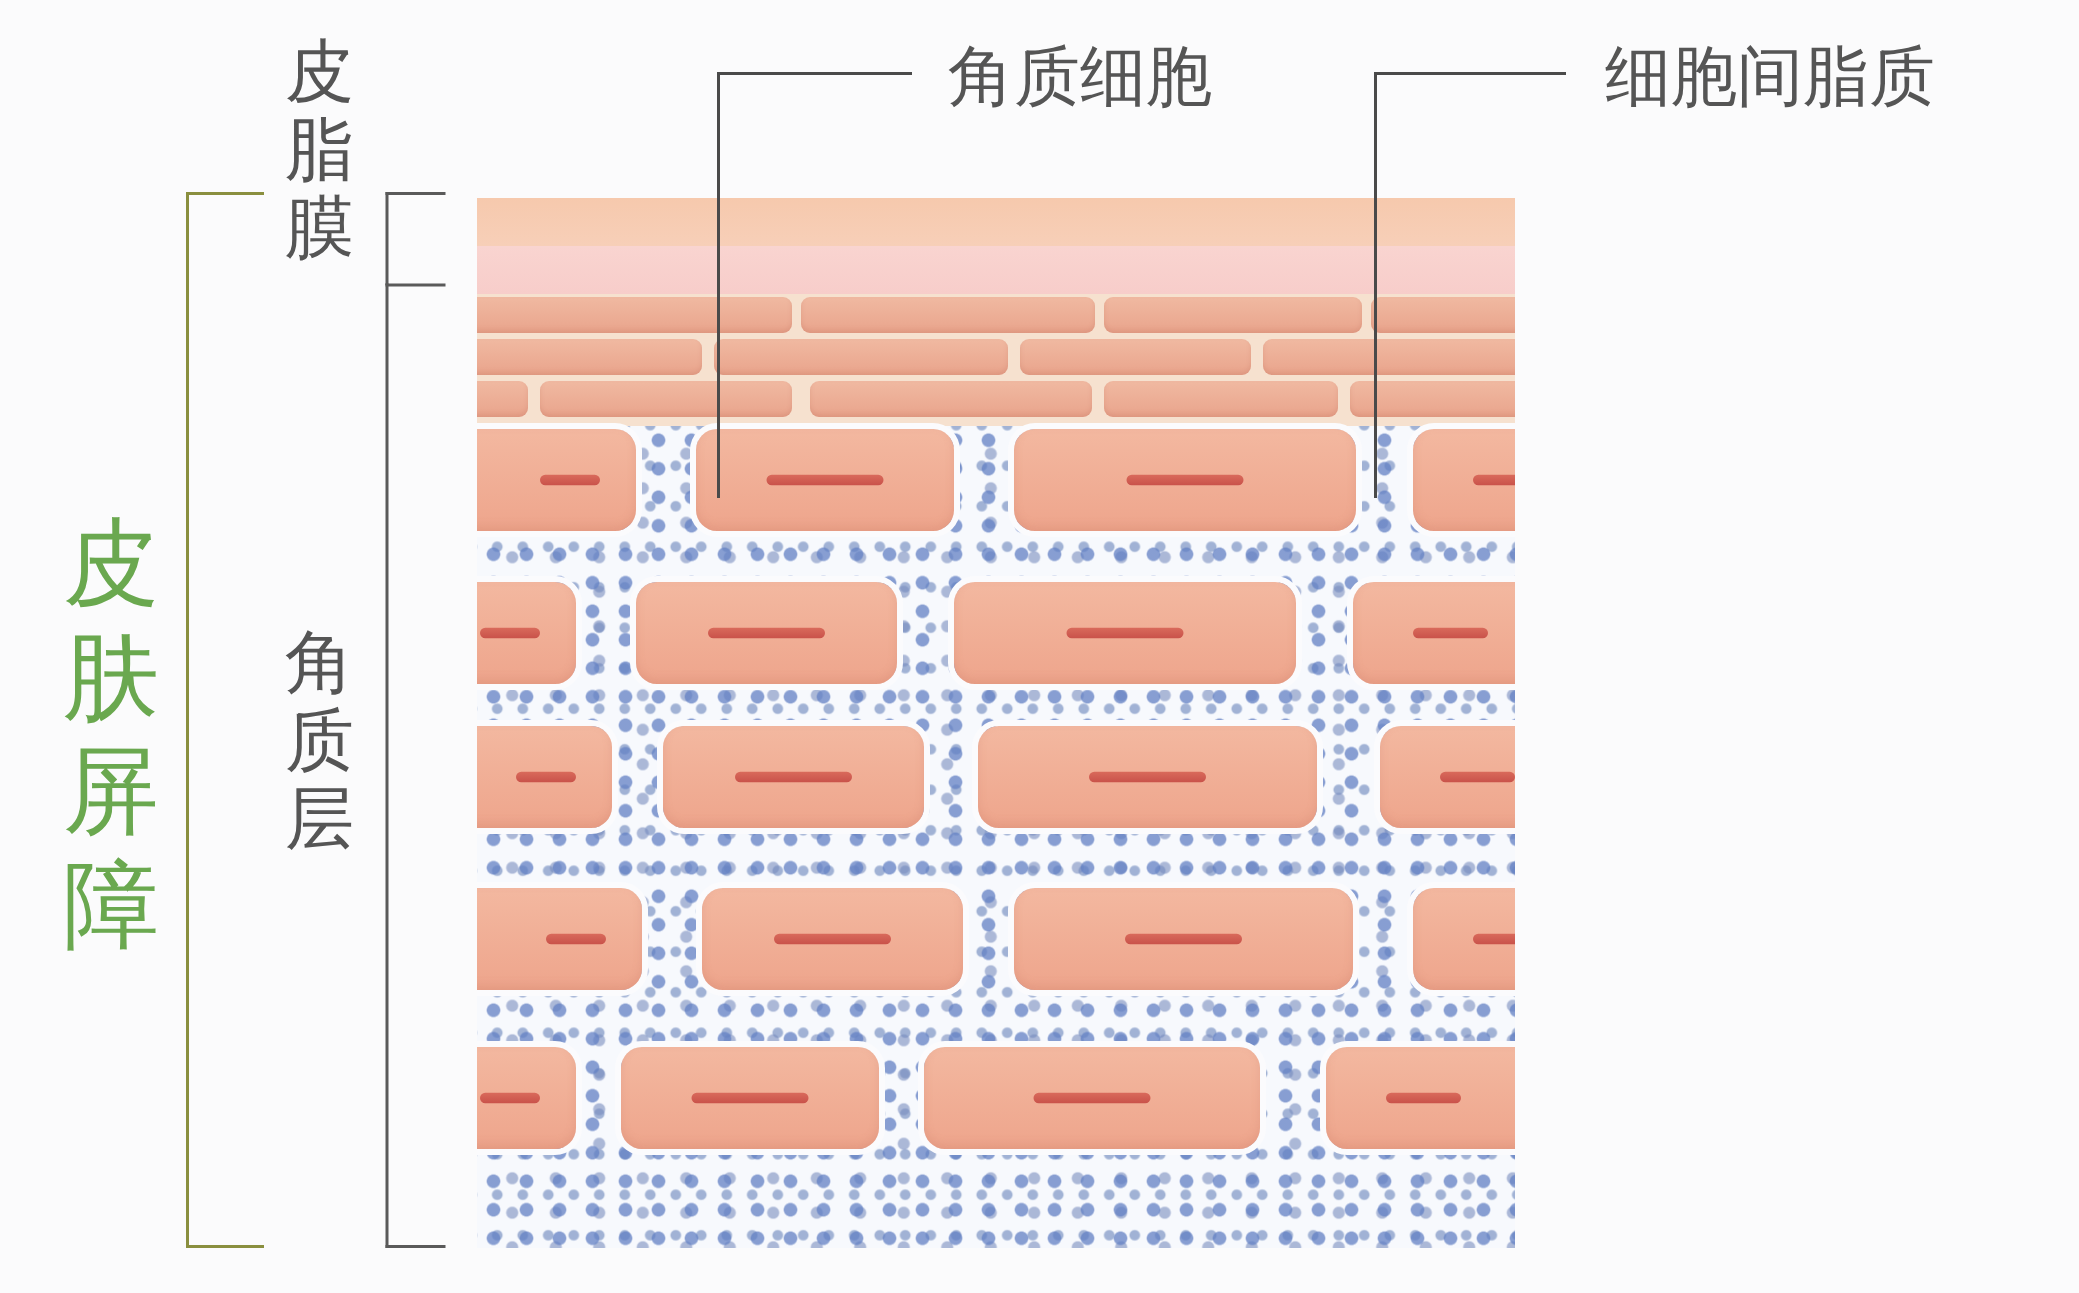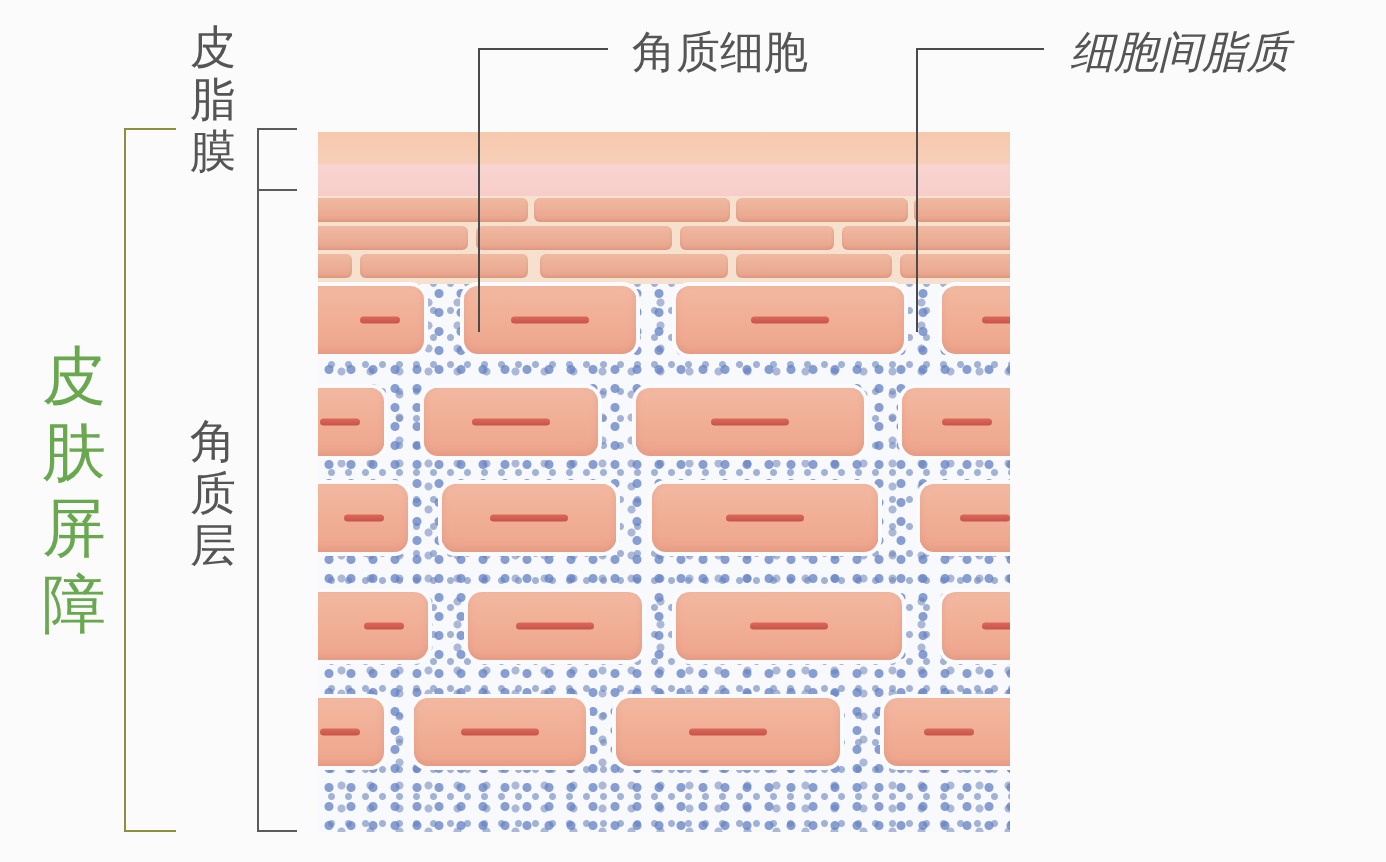--- a/index.html
+++ b/index.html
@@ -181,13 +181,13 @@
       </div>
   </div>
 </div>
 
 <div class="line dark" style="left:478px; top:48px; width:130px; height:2px;"></div>
 <div class="line dark" style="left:478px; top:48px; width:2px; height:284px;"></div>
 <div class="htext" style="left:632px; top:30px;">角质细胞</div>
 
 <div class="line dark" style="left:916px; top:48px; width:128px; height:2px;"></div>
 <div class="line dark" style="left:916px; top:48px; width:2px; height:284px;"></div>
-<div class="htext" style="left:1070px; top:30px;font-style:italic;">细胞间脂质</div>
+<div class="htext" style="left:1070px; top:30px;">细胞间脂质</div>
 
 </body></html>

